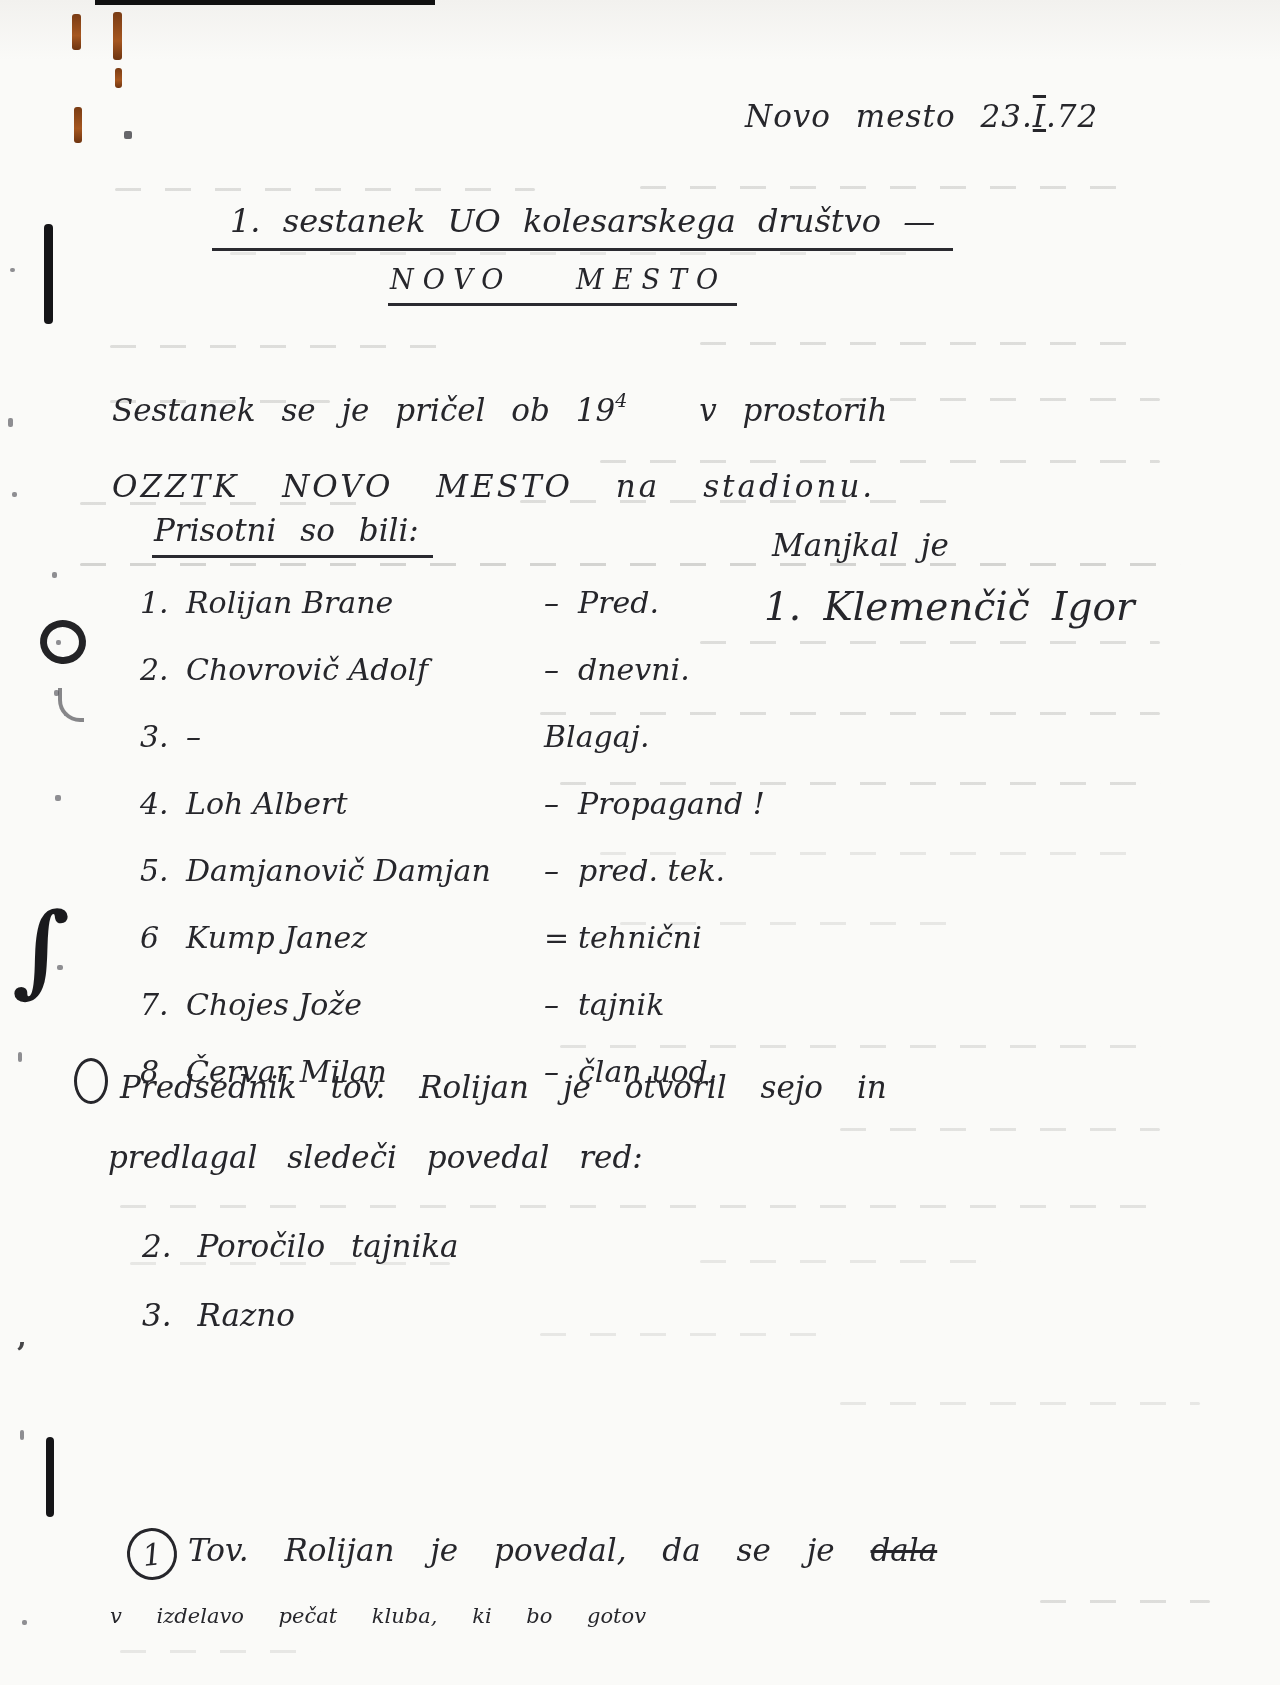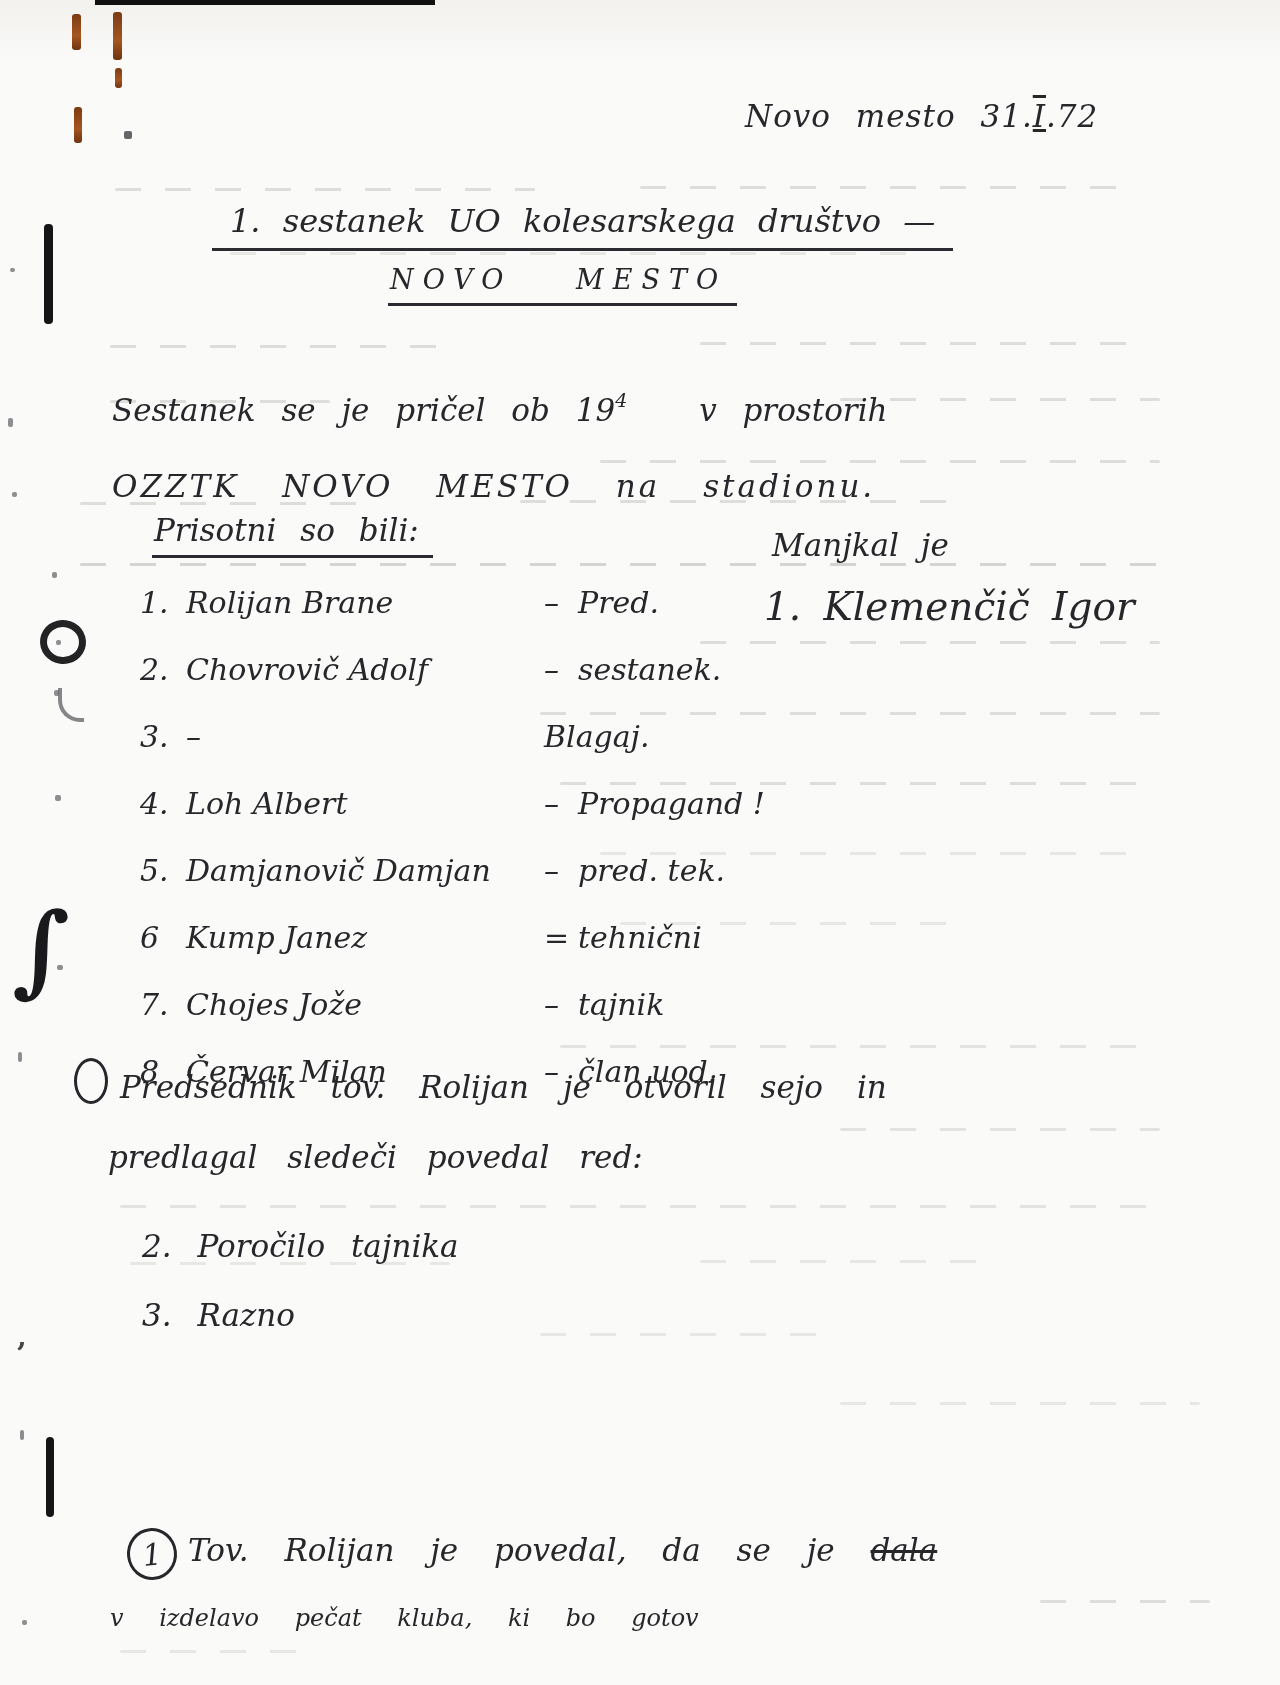--- a/index.html
+++ b/index.html
@@ -94,21 +94,21 @@
   <div class="streak" style="left:120px;top:1205px;width:1040px;opacity:.25;"></div>
   <div class="streak" style="left:130px;top:1262px;width:320px;opacity:.2;"></div>
   <div class="streak" style="left:700px;top:1260px;width:300px;opacity:.2;"></div>
   <div class="streak" style="left:540px;top:1333px;width:300px;opacity:.2;"></div>
   <div class="streak" style="left:840px;top:1402px;width:360px;opacity:.2;"></div>
   <div class="streak" style="left:1040px;top:1600px;width:170px;opacity:.3;"></div>
   <div class="streak" style="left:120px;top:1650px;width:200px;opacity:.2;"></div>
 
   <div class="hw" style="left:745px;top:98px;font-size:31px;word-spacing:14px;letter-spacing:1px;">
     <span>Novo mesto</span>
-    <span>31.</span><span class="omonth">I</span><span>.72</span>
+    <span>23.</span><span class="omonth">I</span><span>.72</span>
   </div>
 
   <div class="hw underl" style="left:212px;top:202px;font-size:32px;word-spacing:12px;padding:0 18px 8px 18px;">1. sestanek UO kolesarskega društvo —</div>
   <div class="hw underl" style="left:388px;top:264px;font-size:27px;letter-spacing:9px;word-spacing:46px;padding:0 10px 8px 2px;">NOVO MESTO</div>
 
   <div class="hw" style="left:112px;top:362px;font-size:31px;line-height:76px;word-spacing:16px;">
     <div>
       <span>Sestanek se je pričel ob 19</span><sup class="t">4</sup>
       <span style="margin-left:46px;">v prostorih</span>
     </div>
@@ -123,21 +123,21 @@
     <div class="row">
       <span>1.</span>
       <span><span>Rolijan Brane</span> <span class="scrib"></span></span>
       <span>–</span>
       <span>Pred.</span>
     </div>
     <div class="row">
       <span>2.</span>
       <span><span>Chovrovič Adolf</span> <span class="scrib"></span></span>
       <span>–</span>
-      <span>sestanek.</span>
+      <span>dnevni.</span>
     </div>
     <div class="row">
       <span>3.</span>
       <span>–</span>
       <span>Blagaj.</span>
     </div>
     <div class="row">
       <span>4.</span>
       <span><span>Loh Albert</span> <span class="scrib"></span></span>
       <span>–</span>
@@ -178,15 +178,15 @@
   <div class="hw" style="left:142px;top:1212px;font-size:31px;line-height:69px;word-spacing:16px;">
     <div><span>2.</span> <span>Poročilo tajnika</span></div>
     <div><span>3.</span> <span>Razno</span></div>
   </div>
 
   <div class="circled" style="left:127px;top:1528px;">1</div>
   <div class="hw" style="left:188px;top:1532px;font-size:31px;word-spacing:26px;">
     <span>Tov. Rolijan je povedal, da se je</span>
     <span class="struck">dala</span>
   </div>
-  <div class="hw" style="left:110px;top:1604px;font-size:24px;word-spacing:28px;">v izdelavo pečat kluba, ki bo gotov</div>
+  <div class="hw" style="left:110px;top:1604px;font-size:21px;word-spacing:28px;">v izdelavo pečat kluba, ki bo gotov</div>
 
 </div>
 
 </body></html>

